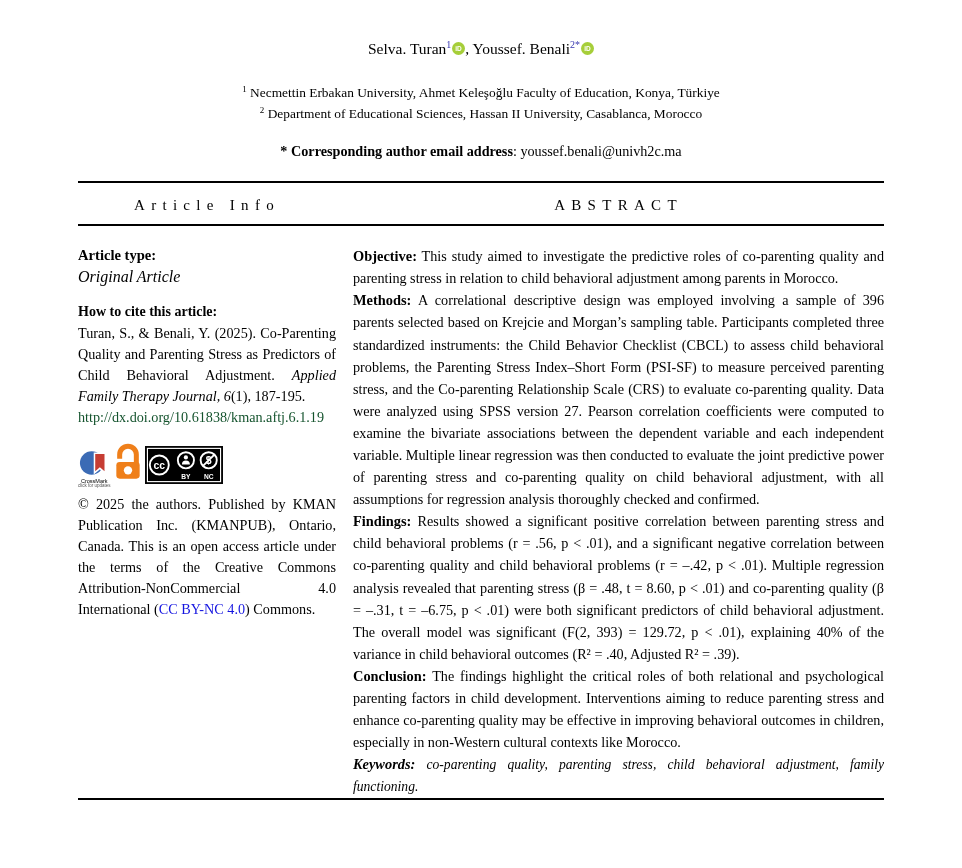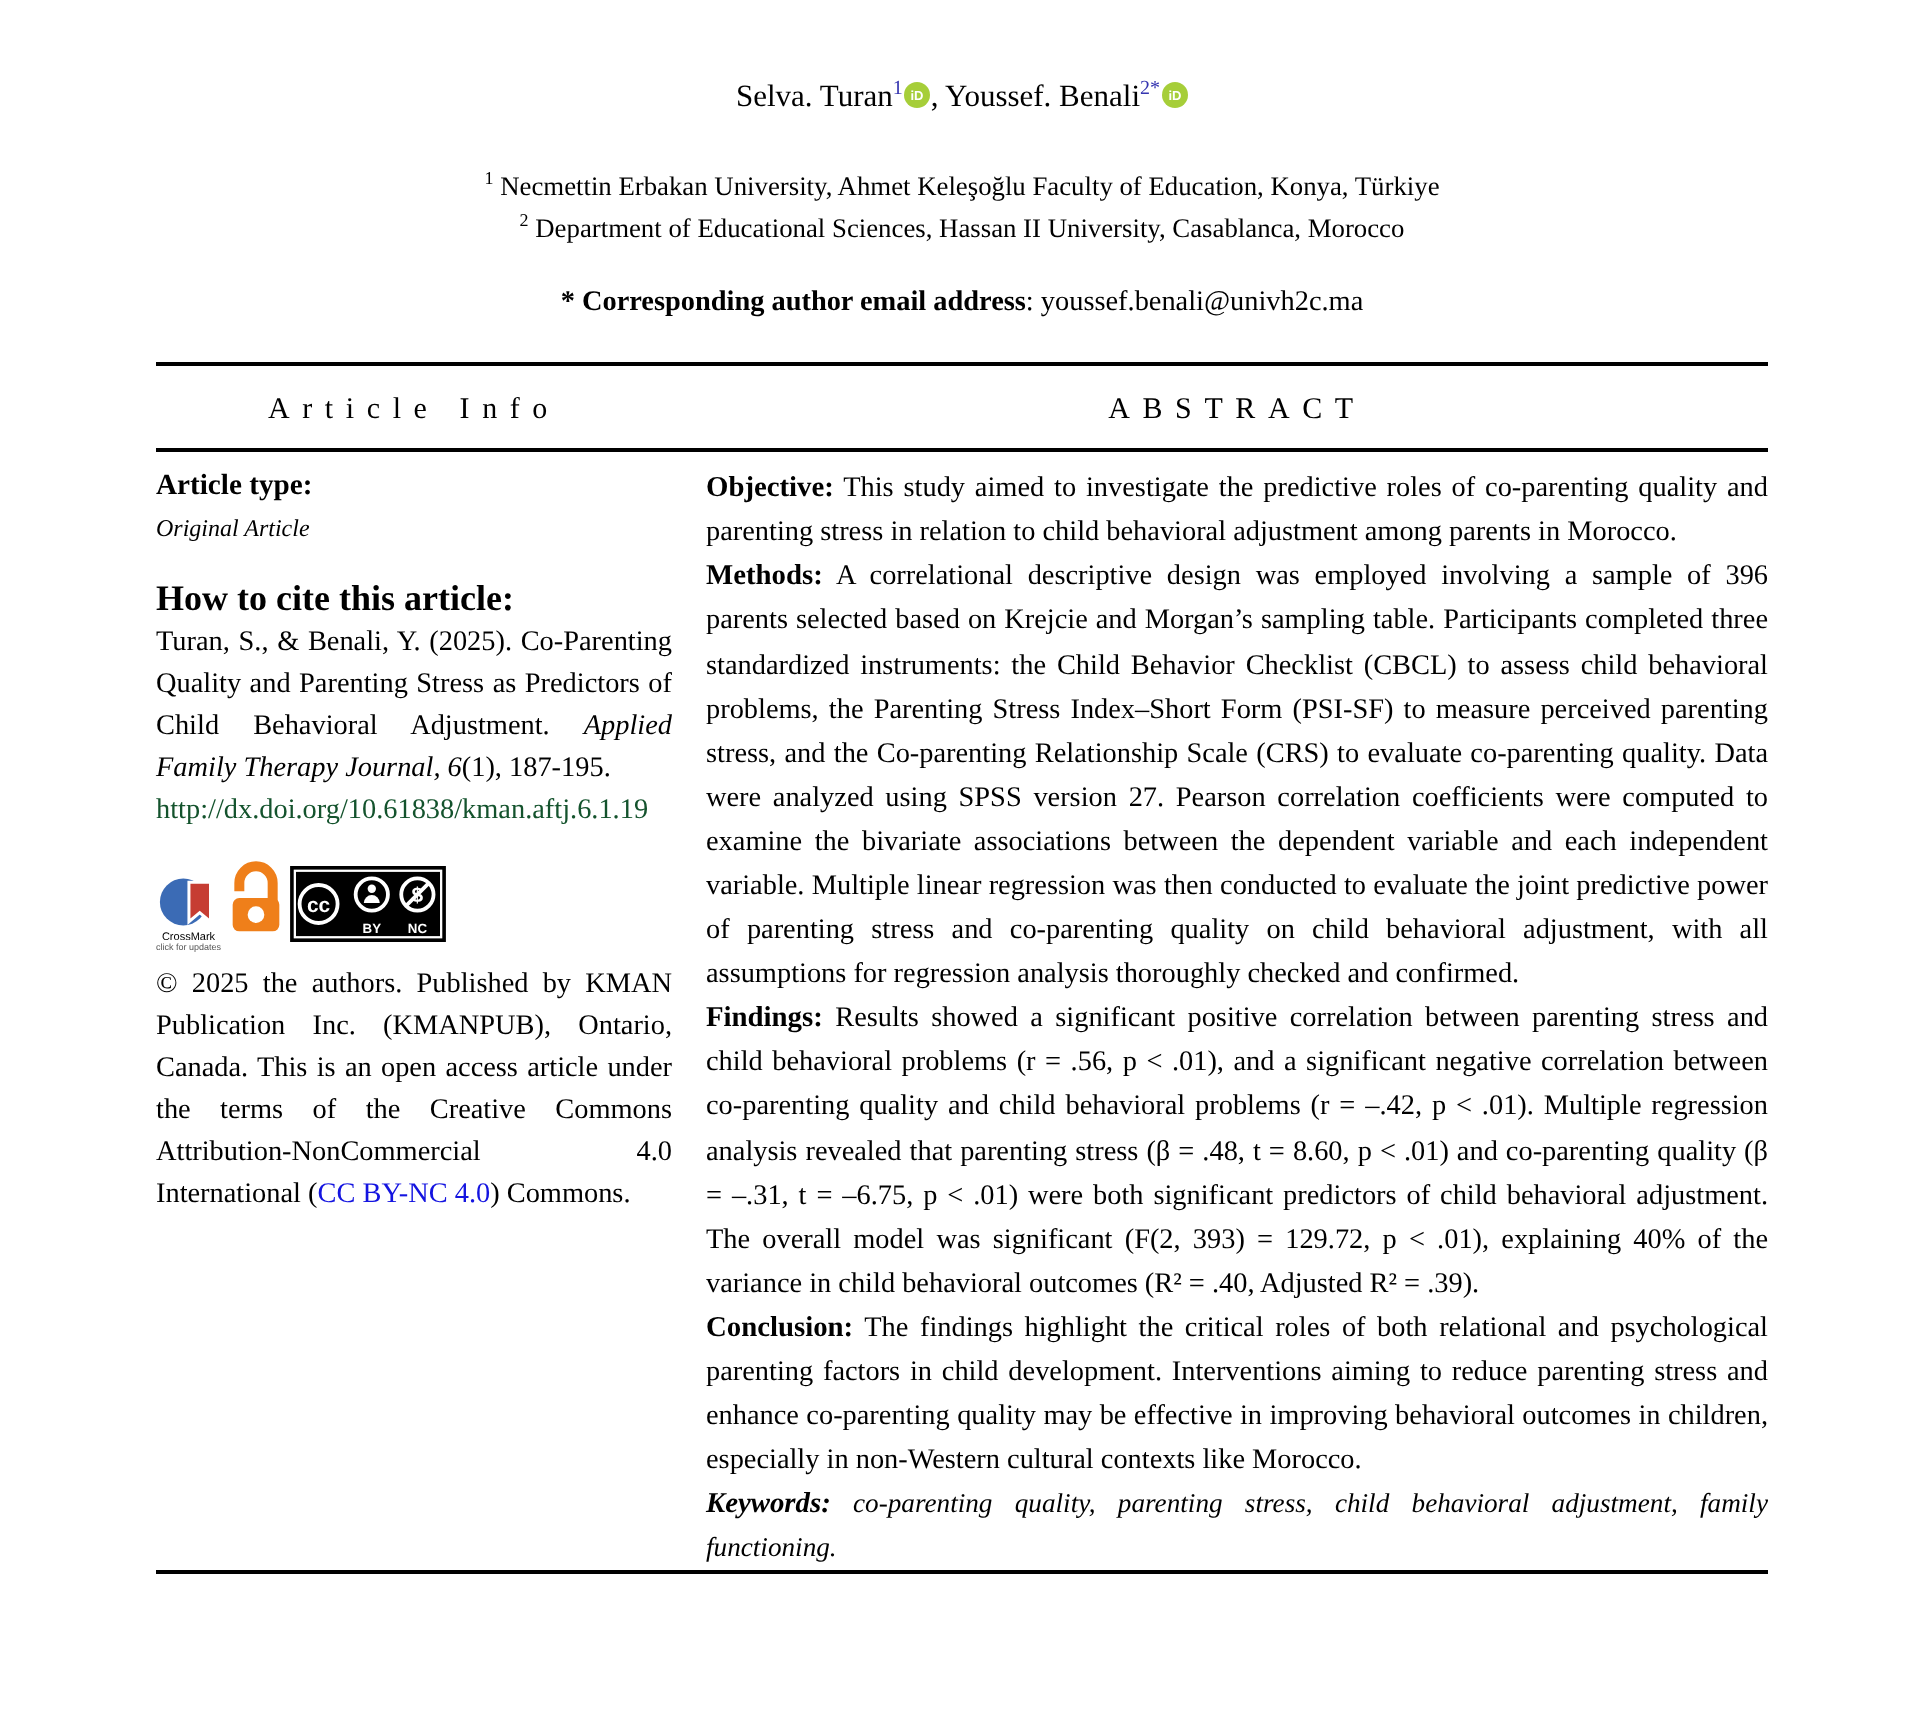--- a/index.html
+++ b/index.html
@@ -44,26 +44,26 @@
   
   .cols { display: flex; gap: 17px; }
   .col-left { width: 258px; flex: 0 0 258px; }
   .col-right { flex: 1 1 auto; }
 
   .section-heading {
     font-size: 15px; font-weight: normal; letter-spacing: 0.42em;
     margin: 0; padding: 14px 0 10px 0; text-align: center;
   }
 
-  .cols.body { padding-top: 7px; min-height: 552px; }
+  .cols.body { padding-top: 19px; min-height: 552px; }
 
   
   .info-label { font-weight: bold; font-size: 14.6px; line-height: 21px; margin: 0; }
-  .article-type-value { font-style: italic; font-size: 12px; line-height: 21px; margin: 0 0 14px 0; }
-  .cite-heading { margin-top: 14px; font-size: 18px; }
+  .article-type-value { font-style: italic; font-size: 16px; line-height: 21px; margin: 0 0 14px 0; }
+  .cite-heading { margin-top: 14px; font-size: 14px; }
   .citation { font-size: 14.2px; line-height: 21px; text-align: justify; margin: 1px 0 0 0; }
   .doi-link { color: #14532d; font-size: 14.2px; line-height: 21px; word-break: break-all; text-decoration: none; cursor: pointer; }
   .logos { margin-top: 12px; display: flex; align-items: flex-end; gap: 2px; height: 48px; }
   .crossmark { display: inline-flex; flex-direction: column; align-items: center; cursor: pointer; }
   .crossmark-caption { font-family: "Liberation Sans", sans-serif; font-size: 5.5px; line-height: 1.1; }
   .crossmark-sub { font-family: "Liberation Sans", sans-serif; font-size: 4.5px; color: #555; line-height: 1; }
   .copyright { font-size: 14.2px; line-height: 21px; text-align: justify; margin: 6px 0 0 0; }
   .cc-link { color: #1414e0; cursor: pointer; }
 
   

